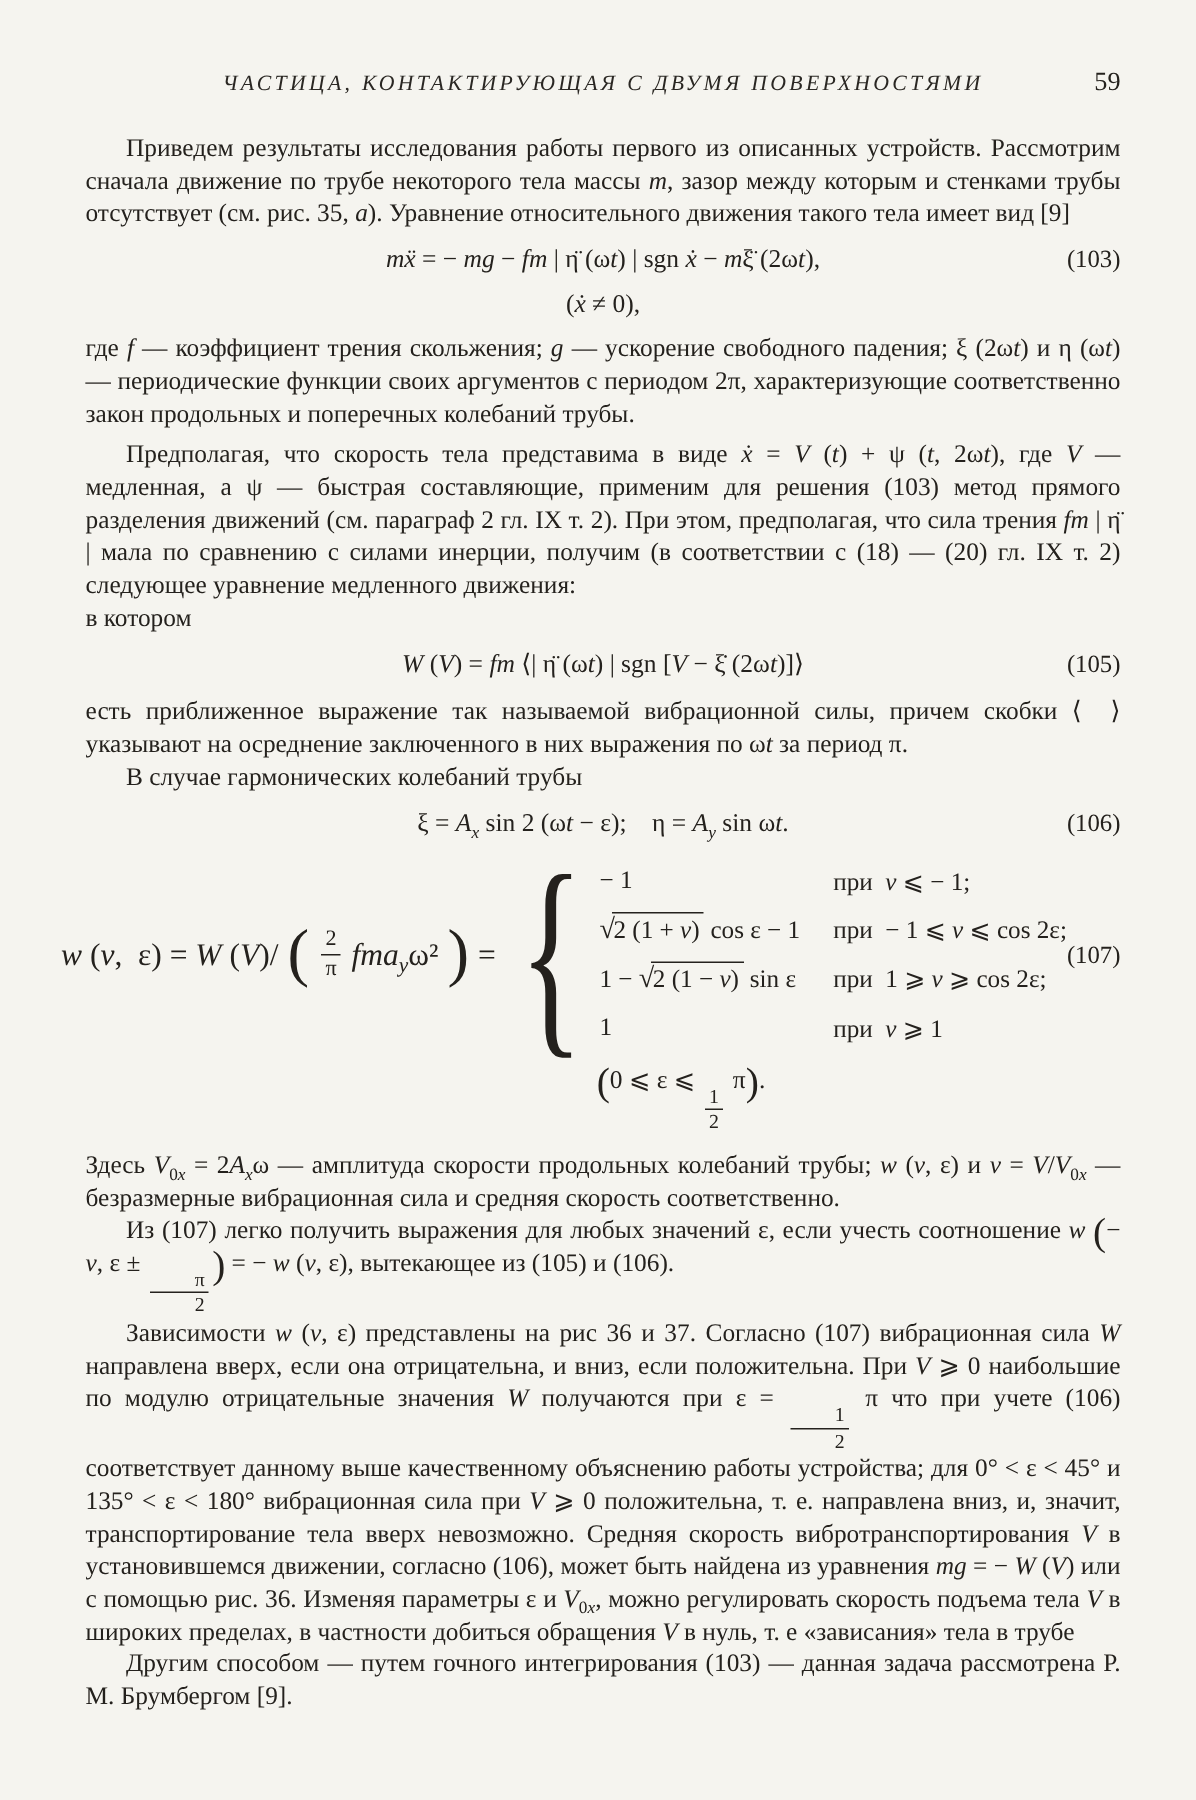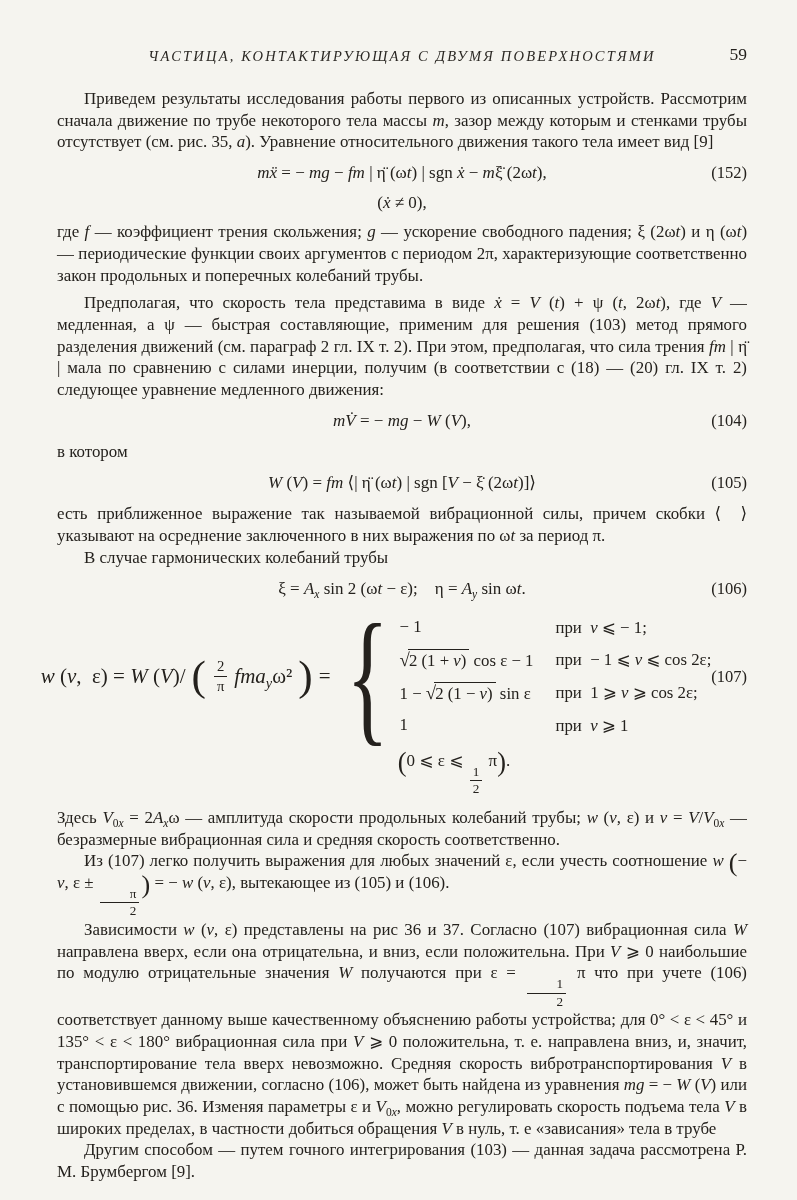--- a/index.html
+++ b/index.html
@@ -74,33 +74,29 @@
 
     <div class="hdr">
       <div class="running-title">ЧАСТИЦА, КОНТАКТИРУЮЩАЯ С ДВУМЯ ПОВЕРХНОСТЯМИ</div>
       <div class="page-number">59</div>
     </div>
 
     <p class="para indent">Приведем результаты исследования работы первого из описанных устройств. Рассмотрим сначала движение по трубе некоторого тела массы <i>m</i>, зазор между которым и стенками трубы отсутствует (см. рис. 35, <i>а</i>). Уравнение относительного движения такого тела имеет вид [9]</p>
 
     <div class="eq">
       <span class="eq-body"><i>mẍ</i> = − <i>mg</i> − <i>fm</i> | η̈ (ω<i>t</i>) | sgn <i>ẋ</i> − <i>m</i>ξ̈ (2ω<i>t</i>),</span>
-      <span class="eq-num">(152)</span>
+      <span class="eq-num">(103)</span>
     </div>
     <div class="eq eq-sub">
       <span class="eq-body">(<i>ẋ</i> ≠ 0),</span>
     </div>
 
     <p class="para">где <i>f</i> — коэффициент трения скольжения; <i>g</i> — ускорение свободного падения; ξ (2ω<i>t</i>) и η (ω<i>t</i>) — периодические функции своих аргументов с периодом 2π, характеризующие соответственно закон продольных и поперечных колебаний трубы.</p>
     <p class="para indent sp-top">Предполагая, что скорость тела представима в виде <i>ẋ</i> = <i>V</i> (<i>t</i>) + ψ (<i>t</i>, 2ω<i>t</i>),  где <i>V</i> — медленная, а ψ — быстрая составляющие, применим для решения (103) метод прямого разделения движений (см. параграф 2 гл. IX т. 2). При этом, предполагая, что сила трения <i>fm</i> | η̈ | мала по сравнению с силами инерции, получим (в соответствии с (18) — (20) гл. IX т. 2) следующее уравнение медленного движения:</p>
 
-    <div class="eq">
-      <span class="eq-body"><i>mV̇</i> = − <i>mg</i> − <i>W</i> (<i>V</i>),</span>
-      <span class="eq-num">(104)</span>
-    </div>
 
     <p class="para">в котором</p>
 
     <div class="eq">
       <span class="eq-body"><i>W</i> (<i>V</i>) = <i>fm</i> ⟨| η̈ (ω<i>t</i>) | sgn [<i>V</i> − ξ̇ (2ω<i>t</i>)]⟩</span>
       <span class="eq-num">(105)</span>
     </div>
 
     <p class="para">есть приближенное выражение так называемой вибрационной силы, причем скобки ⟨&nbsp;&nbsp;⟩ указывают на осреднение заключенного в них выражения по ω<i>t</i> за период π.</p>
     <p class="para indent">В случае гармонических колебаний трубы</p>

